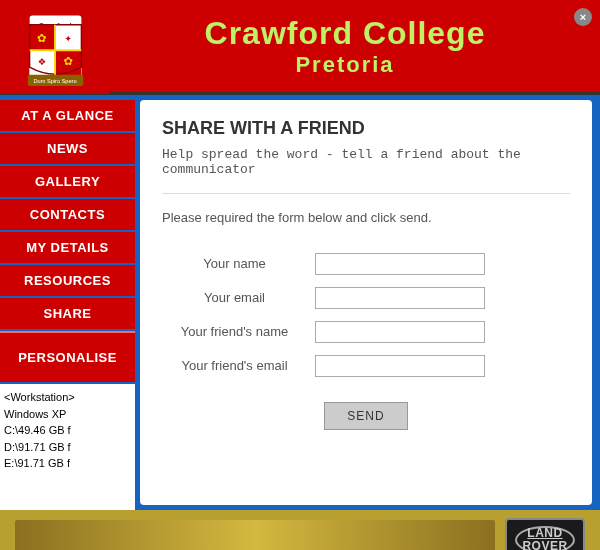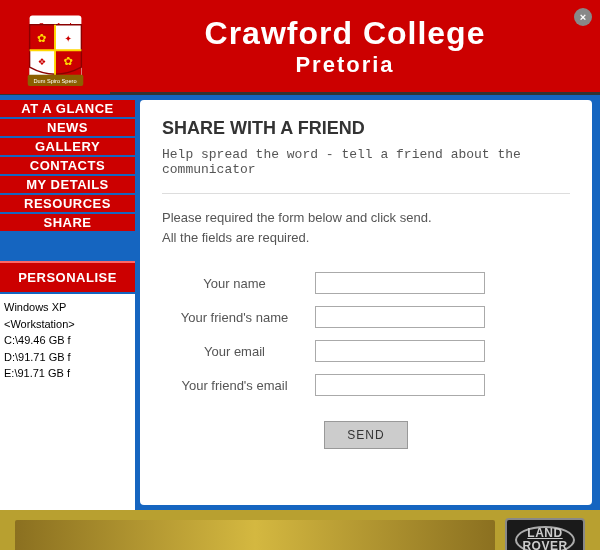--- a/index.html
+++ b/index.html
@@ -27,21 +27,21 @@
       height: 95px;
       background: #cc0000;
       display: flex;
       align-items: center;
       justify-content: center;
       flex-shrink: 0;
     }
     .header-title {
       flex: 1;
       text-align: center;
-      color: #ffffff;
+      color: #bef264;
       padding-right: 20px;
     }
     .header-title .school-name {
       font-size: 32px;
       font-weight: bold;
       letter-spacing: 1px;
     }
     .header-title .location {
       font-size: 22px;
       font-weight: bold;
@@ -79,37 +79,36 @@
       flex-direction: column;
       padding-top: 5px;
       gap: 2px;
     }
     .sidebar-item {
       background: #cc0000;
       color: white;
       font-weight: bold;
       font-size: 13px;
       text-align: center;
-      padding: 1px 4px;
+      padding: 8px 4px;
       cursor: pointer;
       text-transform: uppercase;
       letter-spacing: 0.5px;
     }
     .sidebar-personalise {
       background: #cc0000;
       color: white;
       font-weight: bold;
       font-size: 13px;
       text-align: center;
-      padding: 7px 4px;
+      padding: 17px 4px;
       cursor: pointer;
       text-transform: uppercase;
       letter-spacing: 0.5px;
       border-top: 2px solid #ff6666;
-      margin-top: 28px;
     }
     .sidebar-system-info {
       background: white;
       color: black;
       font-size: 11px;
       padding: 5px 4px;
       flex: 1;
       overflow: hidden;
     }
     .sidebar-system-info div {
@@ -284,48 +283,47 @@
   <div class="sidebar">
     <div class="sidebar-item">AT A GLANCE</div>
     <div class="sidebar-item">NEWS</div>
     <div class="sidebar-item">GALLERY</div>
     <div class="sidebar-item">CONTACTS</div>
     <div class="sidebar-item">MY DETAILS</div>
     <div class="sidebar-item">RESOURCES</div>
     <div class="sidebar-item">SHARE</div>
     <div class="sidebar-personalise">PERSONALISE</div>
     <div class="sidebar-system-info">
+      <div>&lt;Workstation&gt;</div>
       <div>Windows XP</div>
-      <div>&lt;Workstation&gt;</div>
       <div>C:\49.46 GB f</div>
       <div>D:\91.71 GB f</div>
       <div>E:\91.71 GB f</div>
     </div>
   </div>
 
   <div class="content">
     <div class="content-title">SHARE WITH A FRIEND</div>
     <div class="content-subtitle">Help spread the word - tell a friend about the communicator</div>
     <hr class="divider">
     <div class="form-instructions">
       <span>Please required the form below and click send.</span><br>
-      <span>All the fields are required.</span>
     </div>
     <table class="form-table">
       <tbody>
           <tr>
         <td class="label-cell">Your name</td>
         <td><input type="text" style=""></td>
       </tr>
       <tr>
-        <td class="label-cell">Your friend's name</td>
+        <td class="label-cell">Your email</td>
         <td><input type="text" style=""></td>
       </tr>
       <tr>
-        <td class="label-cell">Your email</td>
+        <td class="label-cell">Your friend's name</td>
         <td><input type="text" style=""></td>
       </tr>
       <tr>
         <td class="label-cell">Your friend's email</td>
         <td><input type="text" style=""></td>
       </tr>
     </tbody>
       </table>
     <div class="send-btn-row">
       <button class="send-btn">SEND</button>

